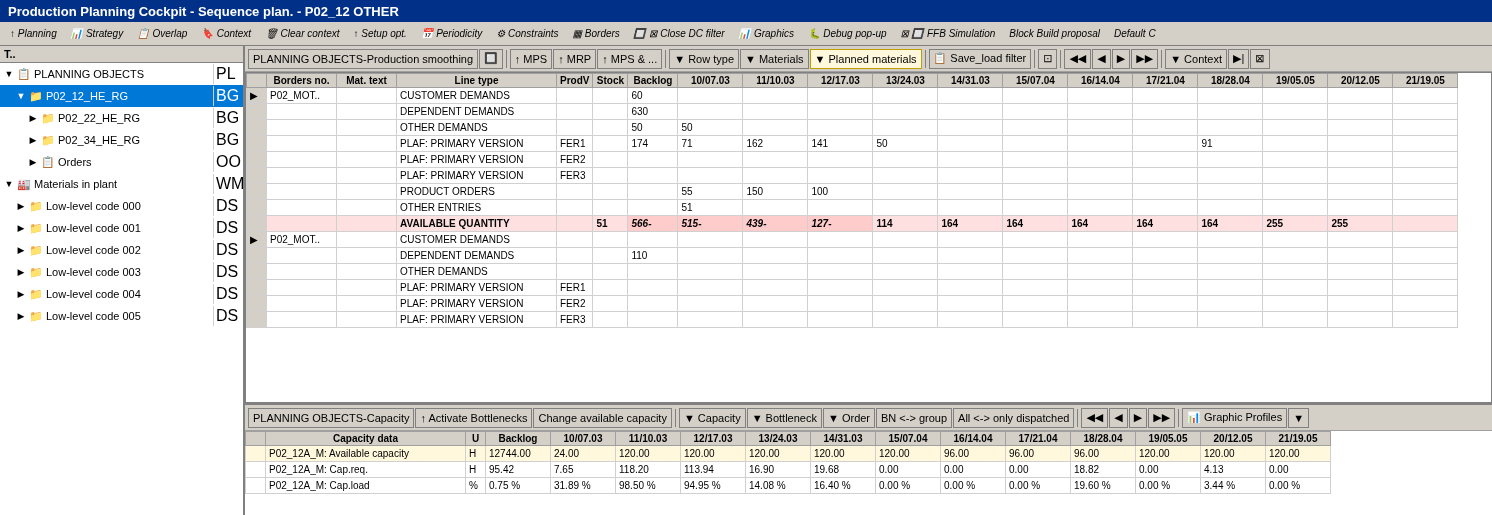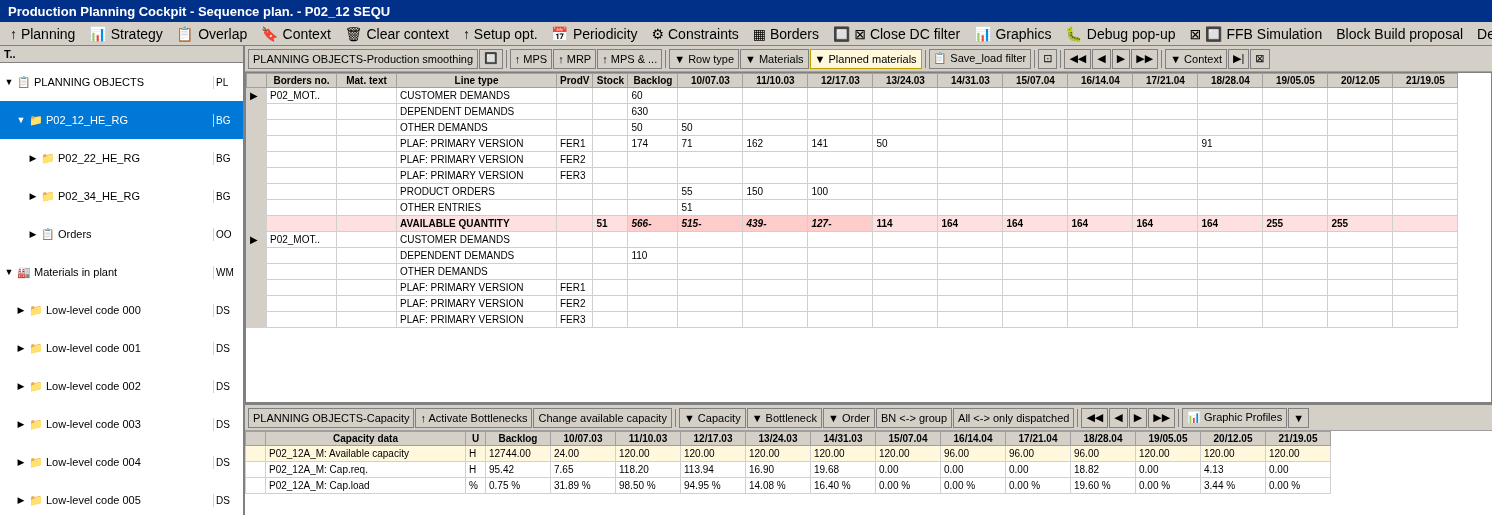--- a/index.html
+++ b/index.html
@@ -30,25 +30,26 @@
       height: 24px;
       display: flex;
       align-items: center;
       padding: 0 4px;
       gap: 2px;
       border-bottom: 1px solid #808080;
     }
     .menu-item {
       padding: 2px 6px;
       cursor: pointer;
-      font-size: 14px;
+      font-size: 10px;
       display: flex;
       align-items: center;
       gap: 3px;
       white-space: nowrap;
+      font-style: italic;
     }
 
     
     #main-content {
       display: flex;
       height: calc(515px - 22px - 24px);
     }
 
     
     #left-panel {
@@ -74,22 +75,22 @@
       align-items: center;
       padding: 1px 0;
       cursor: pointer;
       font-size: 11px;
     }
     .tree-item.selected { background: #0078d7; color: white; }
     .tree-indent-0 { padding-left: 2px; }
     .tree-indent-1 { padding-left: 14px; }
     .tree-indent-2 { padding-left: 26px; }
 
-    .tree-item-label { flex: 1; padding: 12px 2px; overflow: hidden; white-space: nowrap; }
-    .tree-item-code { width: 30px; padding: 1px 2px; text-align: left; border-left: 1px solid #d0d0d0; font-size: 10px; }
+    .tree-item-label { flex: 1; padding: 3px 2px; overflow: hidden; white-space: nowrap; }
+    .tree-item-code { width: 30px; padding: 1px 2px; text-align: left; border-left: 1px solid #d0d0d0; font-size: 16px; }
 
     .expand-icon { width: 14px; text-align: center; font-size: 9px; }
     .folder-icon { width: 16px; text-align: center; }
 
     
     #right-panel {
       flex: 1;
       display: flex;
       flex-direction: column;
       overflow: hidden;
@@ -198,21 +199,21 @@
       border: 1px solid #d0d0d0;
       padding: 1px 3px;
       height: 16px;
     }
     .cap-avail { background: #fff8dc; }
   </style>
 </head>
 <body>
 
 <div id="title-bar">
-  <span>Production Planning Cockpit - Sequence plan. - P02_12 SEQU</span>
+  <span>Production Planning Cockpit - Sequence plan. - P02_12 OTHER</span>
 </div>
 
 <div id="menu-bar">
   <span class="menu-item">↑ Planning</span>
   <span class="menu-item">📊 Strategy</span>
   <span class="menu-item">📋 Overlap</span>
   <span class="menu-item">🔖 Context</span>
   <span class="menu-item">🗑 Clear context</span>
   <span class="menu-item">↑ Setup opt.</span>
   <span class="menu-item">📅 Periodicity</span>

